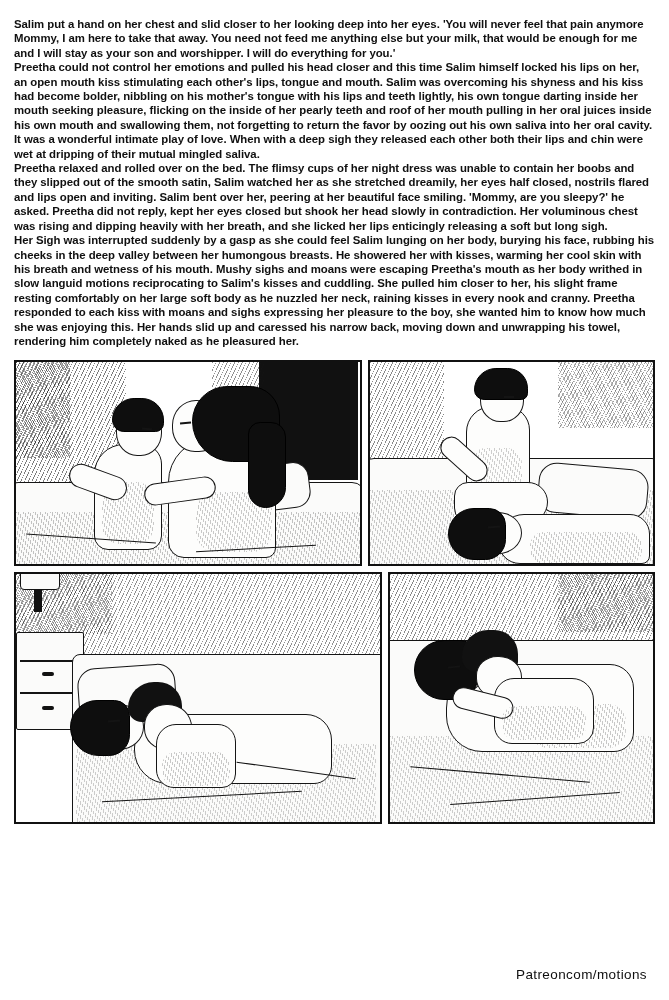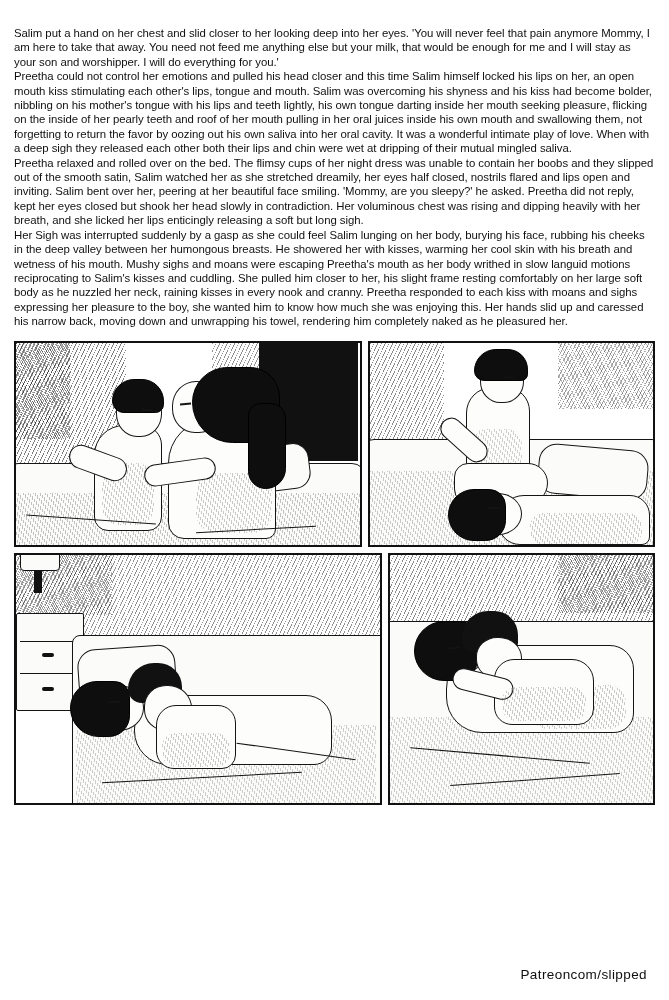--- a/index.html
+++ b/index.html
@@ -25,21 +25,22 @@
     position: relative;
   }
   .narrative {
     font-size: 11.4px;
     line-height: 14.4px;
     letter-spacing: -0.05px;
     color: #101010;
     text-align: left;
   }
   .narrative p {
-    margin: 16px 0 0 0;
+    margin: 7px 0 0 0;
+    font-weight: bold;
   }
   .narrative p + p {
     margin-top: 0px;
   }
   .panels {
     margin-top: 12px;
     display: flex;
     flex-direction: column;
     gap: 6px;
   }
@@ -255,14 +256,14 @@
         <div class="skin" style="left:104px;top:104px;width:98px;height:64px;border-radius:20px 22px 16px 18px;"></div>
         <div class="skin" style="left:62px;top:118px;width:60px;height:20px;border-radius:12px;transform:rotate(14deg);"></div>
         <div class="hatch-fine" style="left:112px;top:132px;width:84px;height:34px;opacity:.5;border-radius:14px;"></div>
 
         <div class="line" style="left:20px;top:200px;width:180px;height:1.3px;transform:rotate(5deg);"></div>
         <div class="line" style="left:60px;top:224px;width:170px;height:1.3px;transform:rotate(-4deg);"></div>
       </div>
     </div>
   </div>
 
-  <div class="footer">Patreoncom/slipped</div>
+  <div class="footer">Patreoncom/motions</div>
 </div>
 
 </body></html>

